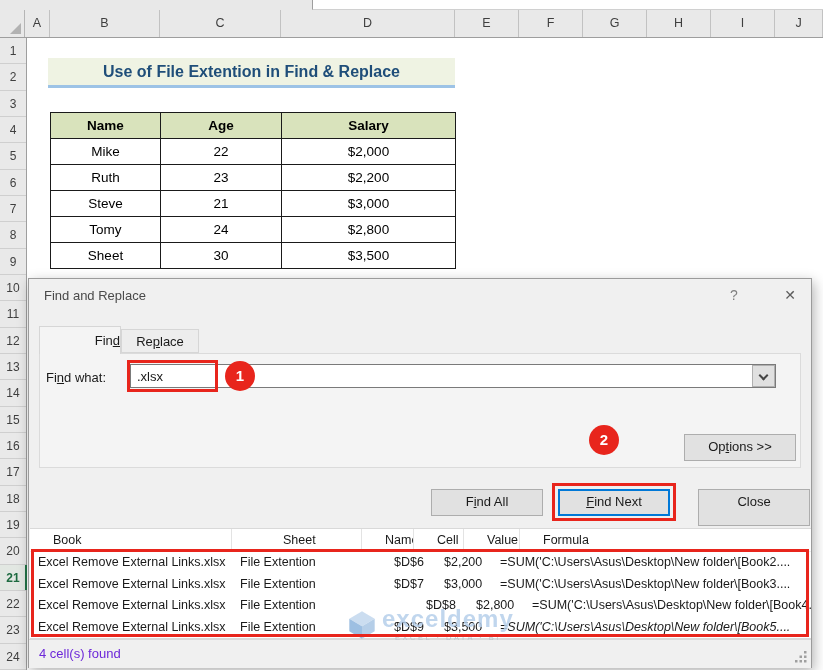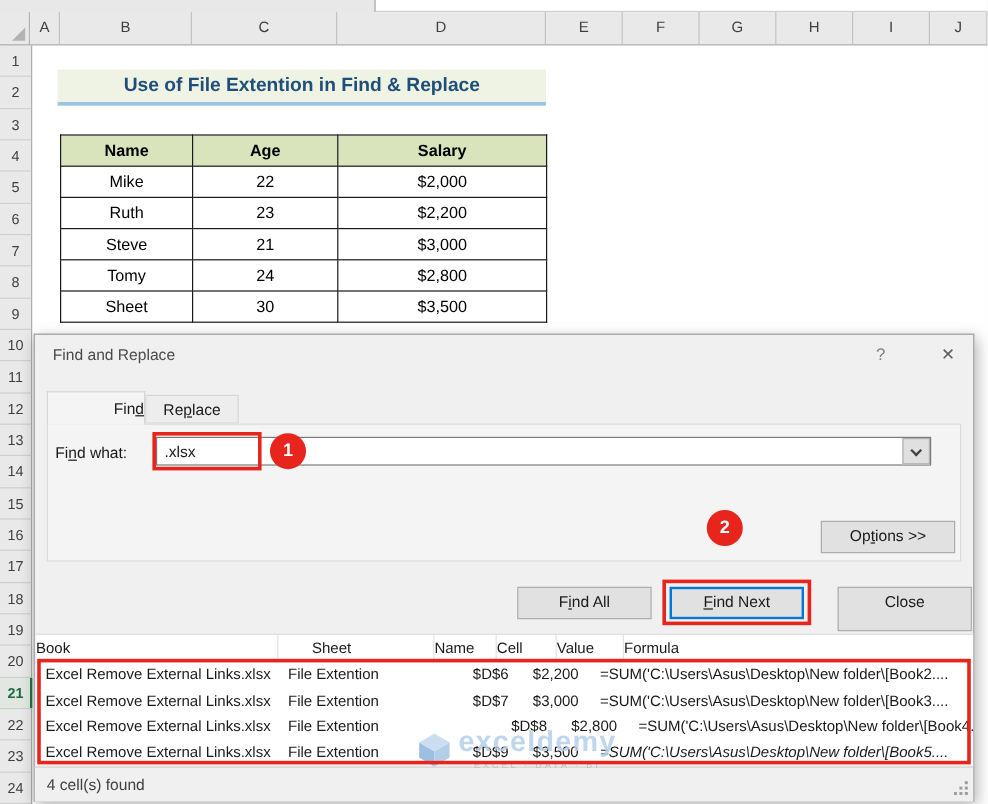--- a/index.html
+++ b/index.html
@@ -82,29 +82,29 @@
   .anno-box2 { left:523px; top:204px; width:124px; height:38px; }
   .anno-box3 { left:2px; top:270px; width:778px; height:88px; }
   .badge { position:absolute; width:30px; height:30px; border-radius:50%; background:#e8251c;
     color:#fff; font-weight:bold; font-size:15px; text-align:center; line-height:30px; z-index:7; }
   .badge1 { left:196px; top:82px; }
   .badge2 { left:560px; top:146px; }
 
   .list { position:absolute; left:1px; top:249px; width:781px; height:111px; background:#fff;
     border-top:1px solid #d9d9d9; border-bottom:1px solid #d9d9d9; overflow:hidden; }
   .list-hdr { display:flex; height:23px; border-bottom:1px solid #ededed; }
-  .list-hdr .hc { line-height:22px; padding-left:0; font-size:12.5px; color:#1a1a1a;
+  .list-hdr .hc { line-height:22px; padding-left:23px; font-size:12.5px; color:#1a1a1a;
     border-right:1px solid #e3e3e3; overflow:hidden; white-space:nowrap; flex:0 0 auto; }
   .list-row { display:flex; height:21.7px; }
   .list-row .rc { line-height:21.7px; padding-left:8px; font-size:12.5px; color:#1a1a1a;
     overflow:hidden; white-space:nowrap; flex:0 0 auto; }
 
   .status { position:absolute; left:0; top:360px; width:782px; height:29px; background:#f0f0f0;
     border-top:1px solid #d9d9d9; }
-  .status-text { position:absolute; left:10px; top:0; line-height:28px; font-size:13px; color:#404040; }
+  .status-text { position:absolute; left:10px; top:0; line-height:28px; font-size:13px; color:#6d28d9; }
 
   .grip { position:absolute; right:4px; bottom:4px; width:14px; height:14px; }
 
   .wm { position:absolute; left:318px; top:328px; display:flex; align-items:center; gap:5px;
     z-index:5; opacity:.85; pointer-events:none; }
   .wm-col { display:flex; flex-direction:column; }
   .wm-brand { font-size:24px; font-weight:bold; color:#b6cfeb; letter-spacing:1px; line-height:24px; }
   .wm-tag { font-size:7.5px; color:#b4bfc9; letter-spacing:2.5px; margin-top:2px; text-align:center; }
 </style>
 </head>

